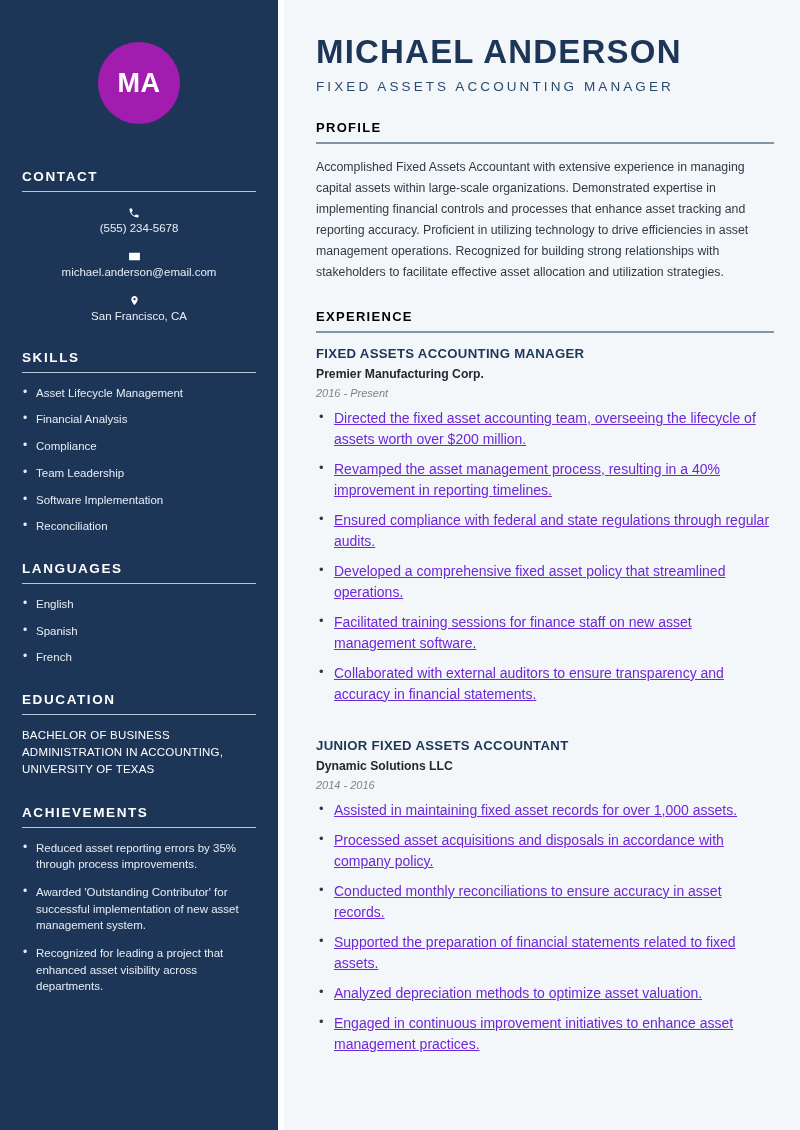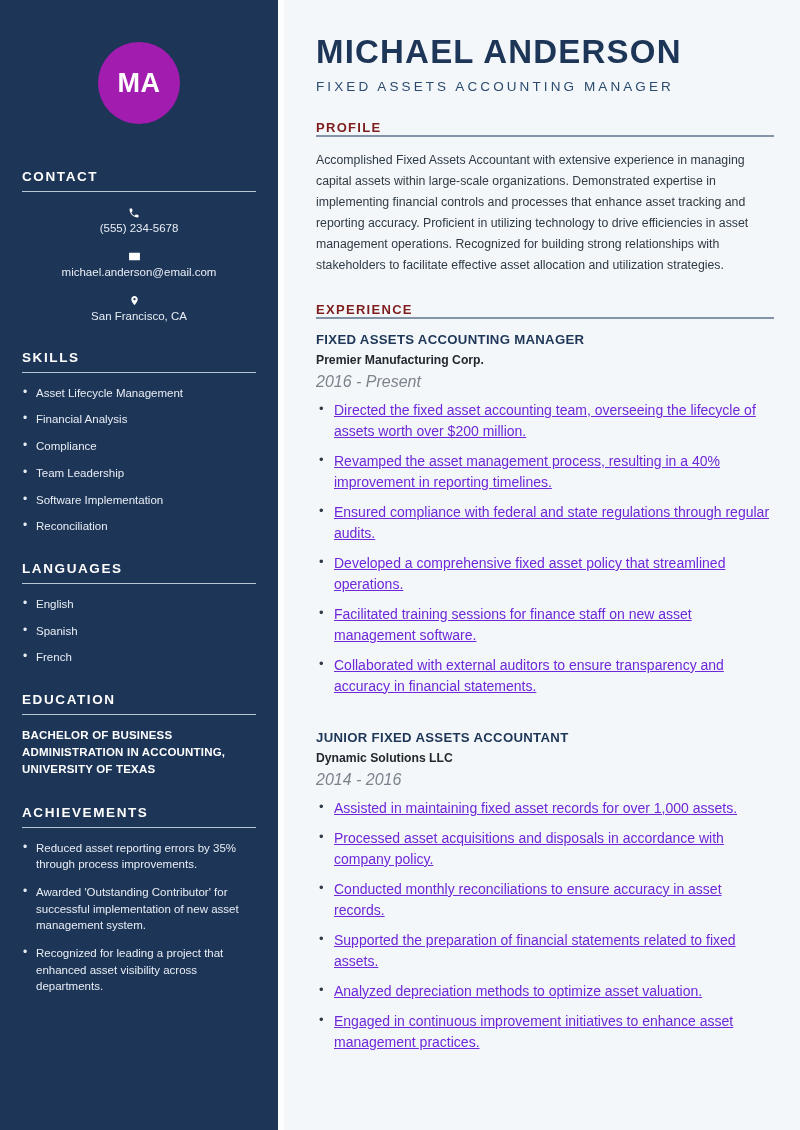--- a/index.html
+++ b/index.html
@@ -107,21 +107,21 @@
     content:"\2022";
     position:absolute;
     left:1px;
     top:-1px;
     font-size:12px;
     color:#e8edf4;
   }
 
   .edu-block {
     font-size:11.5px;
-    font-weight:bold;
+    font-weight:normal;
     line-height:1.5;
     color:#ffffff;
     letter-spacing:0.2px;
   }
 
   .achv-list li { margin-bottom:11px; }
 
   
   .divider {
     width:6px;
@@ -149,22 +149,23 @@
     color:#2b4b6f;
     letter-spacing:3.1px;
     margin-top:9px;
   }
 
   .main-section { margin-top:26px; }
 
   .main-heading {
     font-size:13px;
     font-weight:bold;
-    color:#7f1d1d;
+    color:#000000;
     letter-spacing:1.3px;
+    padding-bottom:7px;
   }
 
   .main-rule {
     height:1.3px;
     background:#8494a8;
     margin-bottom:13px;
   }
 
   .profile-text {
     font-size:12.3px;
@@ -183,21 +184,21 @@
   }
 
   .exp-company {
     font-size:12.2px;
     font-weight:bold;
     color:#22282f;
     margin-top:6px;
   }
 
   .exp-dates {
-    font-size:16px;
+    font-size:11px;
     font-style:italic;
     color:#7b838d;
     margin-top:6px;
   }
 
   .exp-bullets {
     list-style:none;
     margin-top:9px;
   }
 

